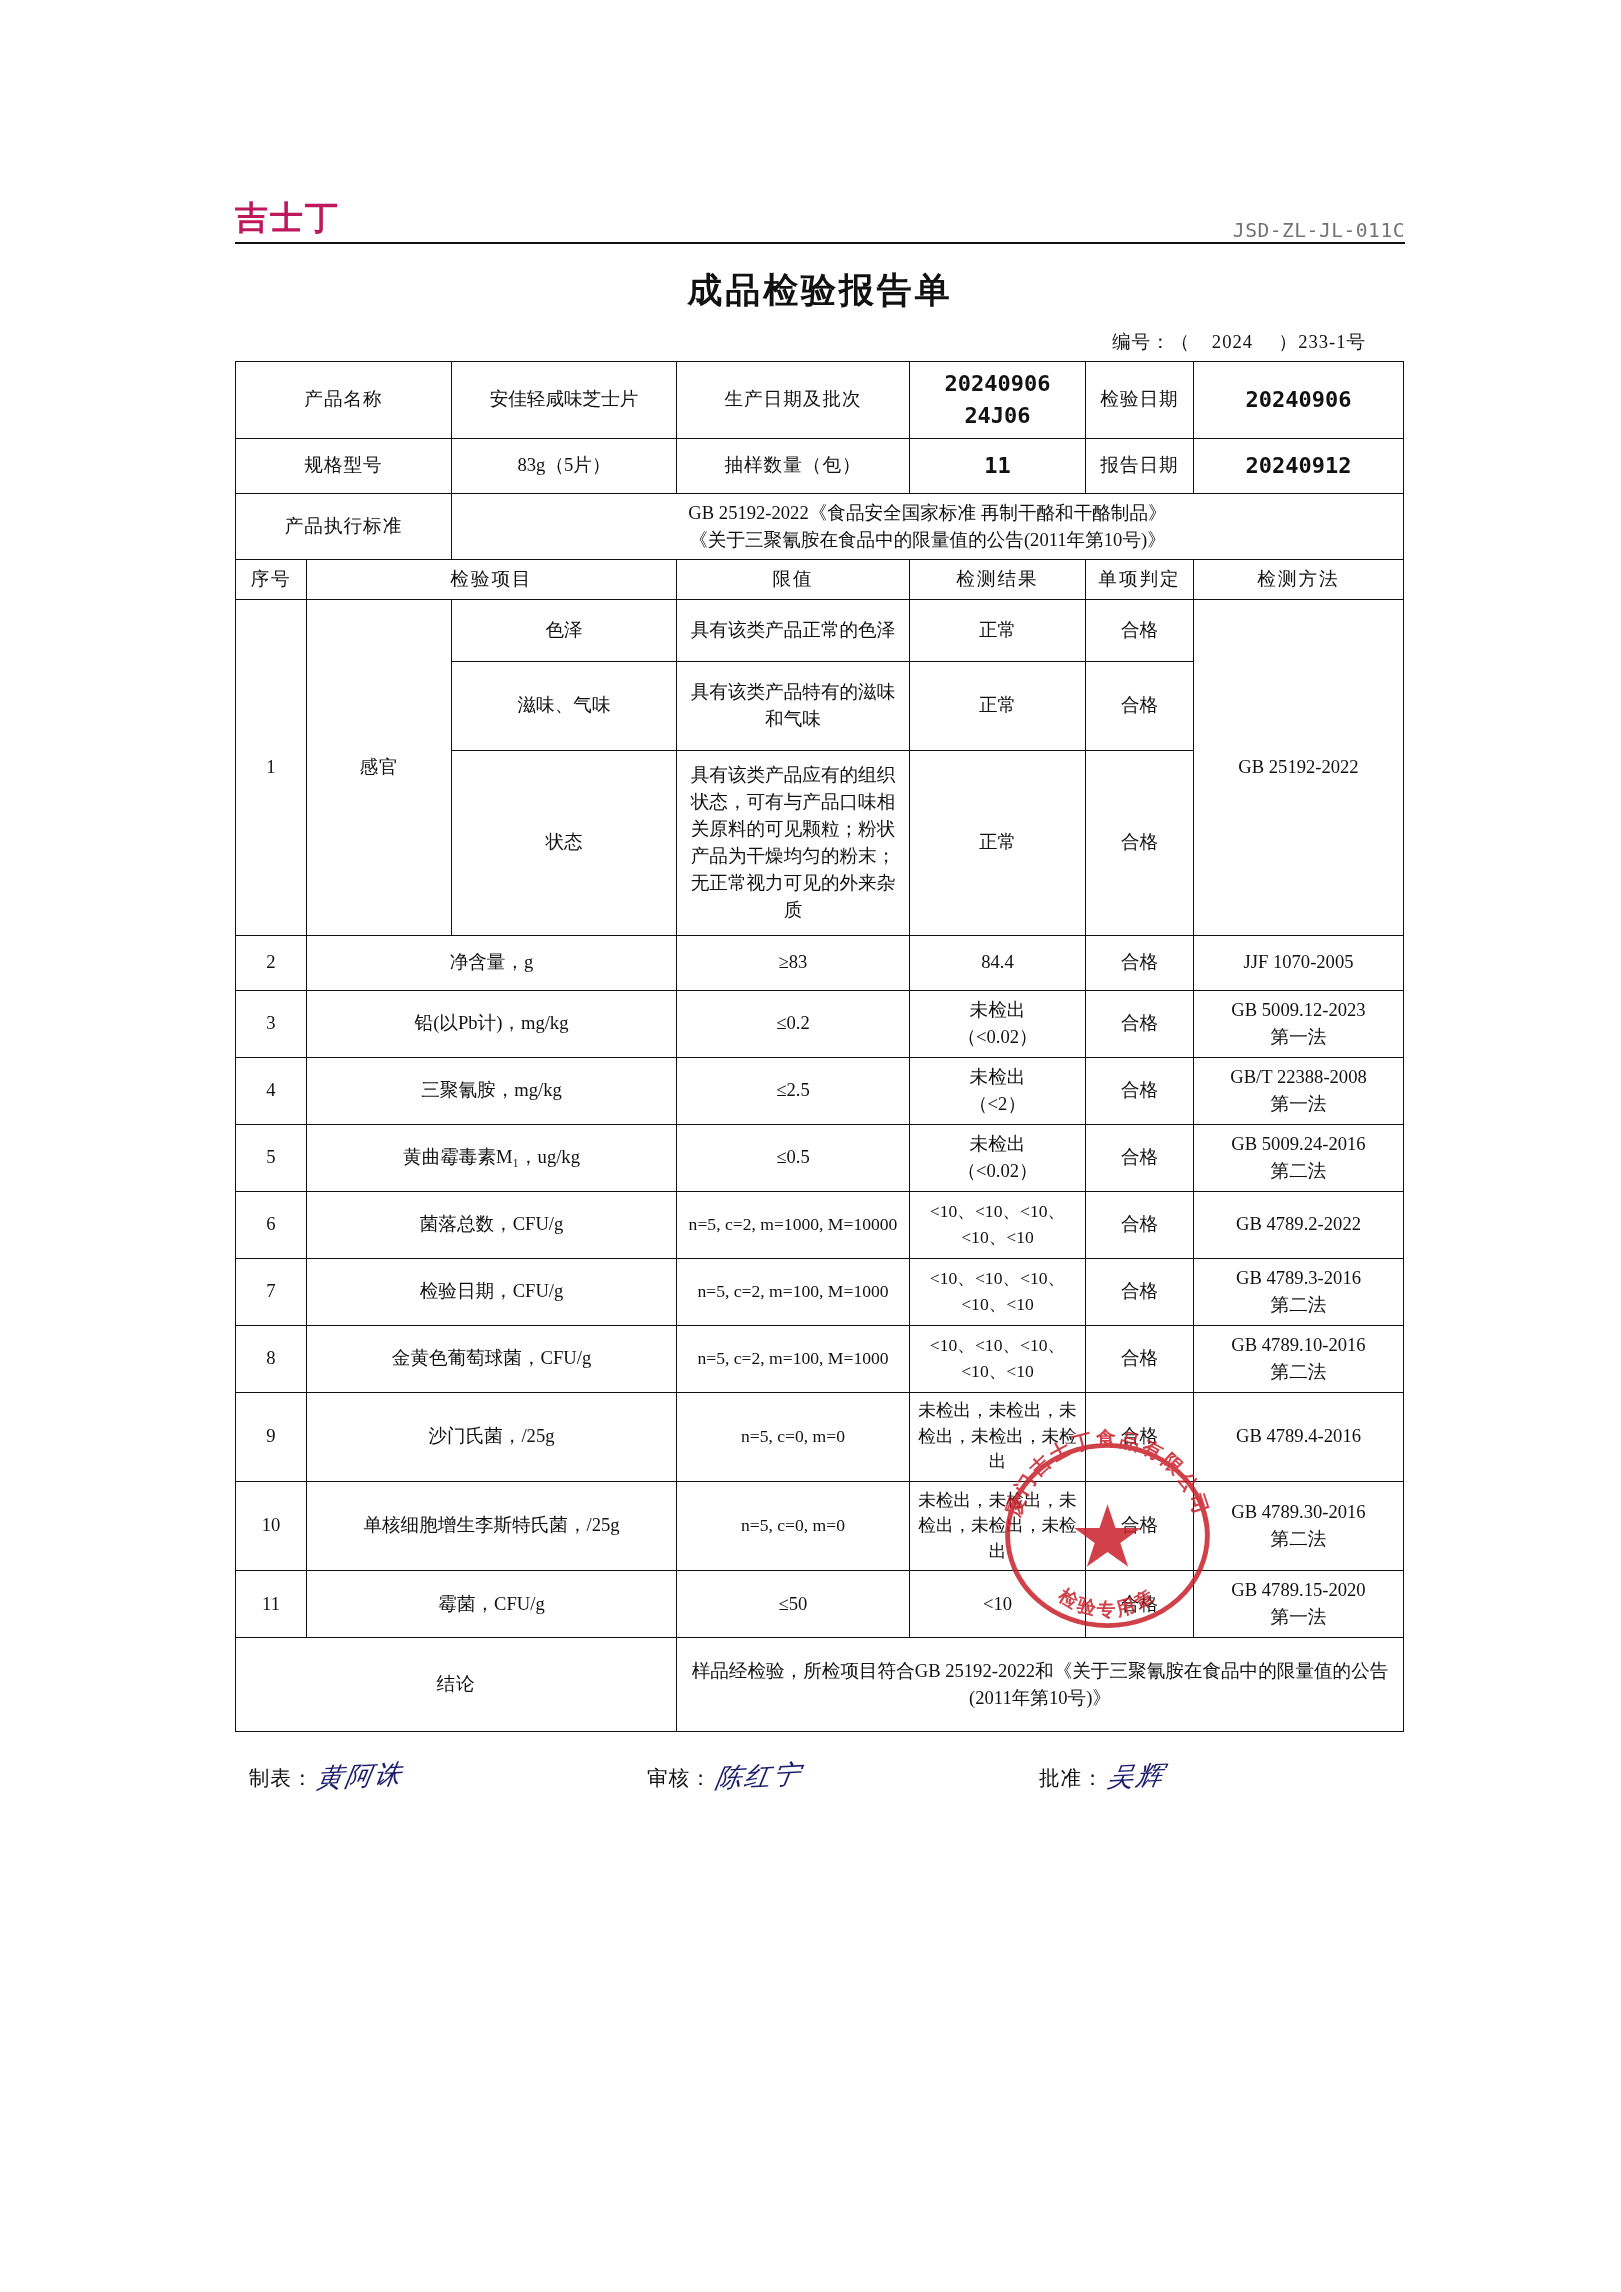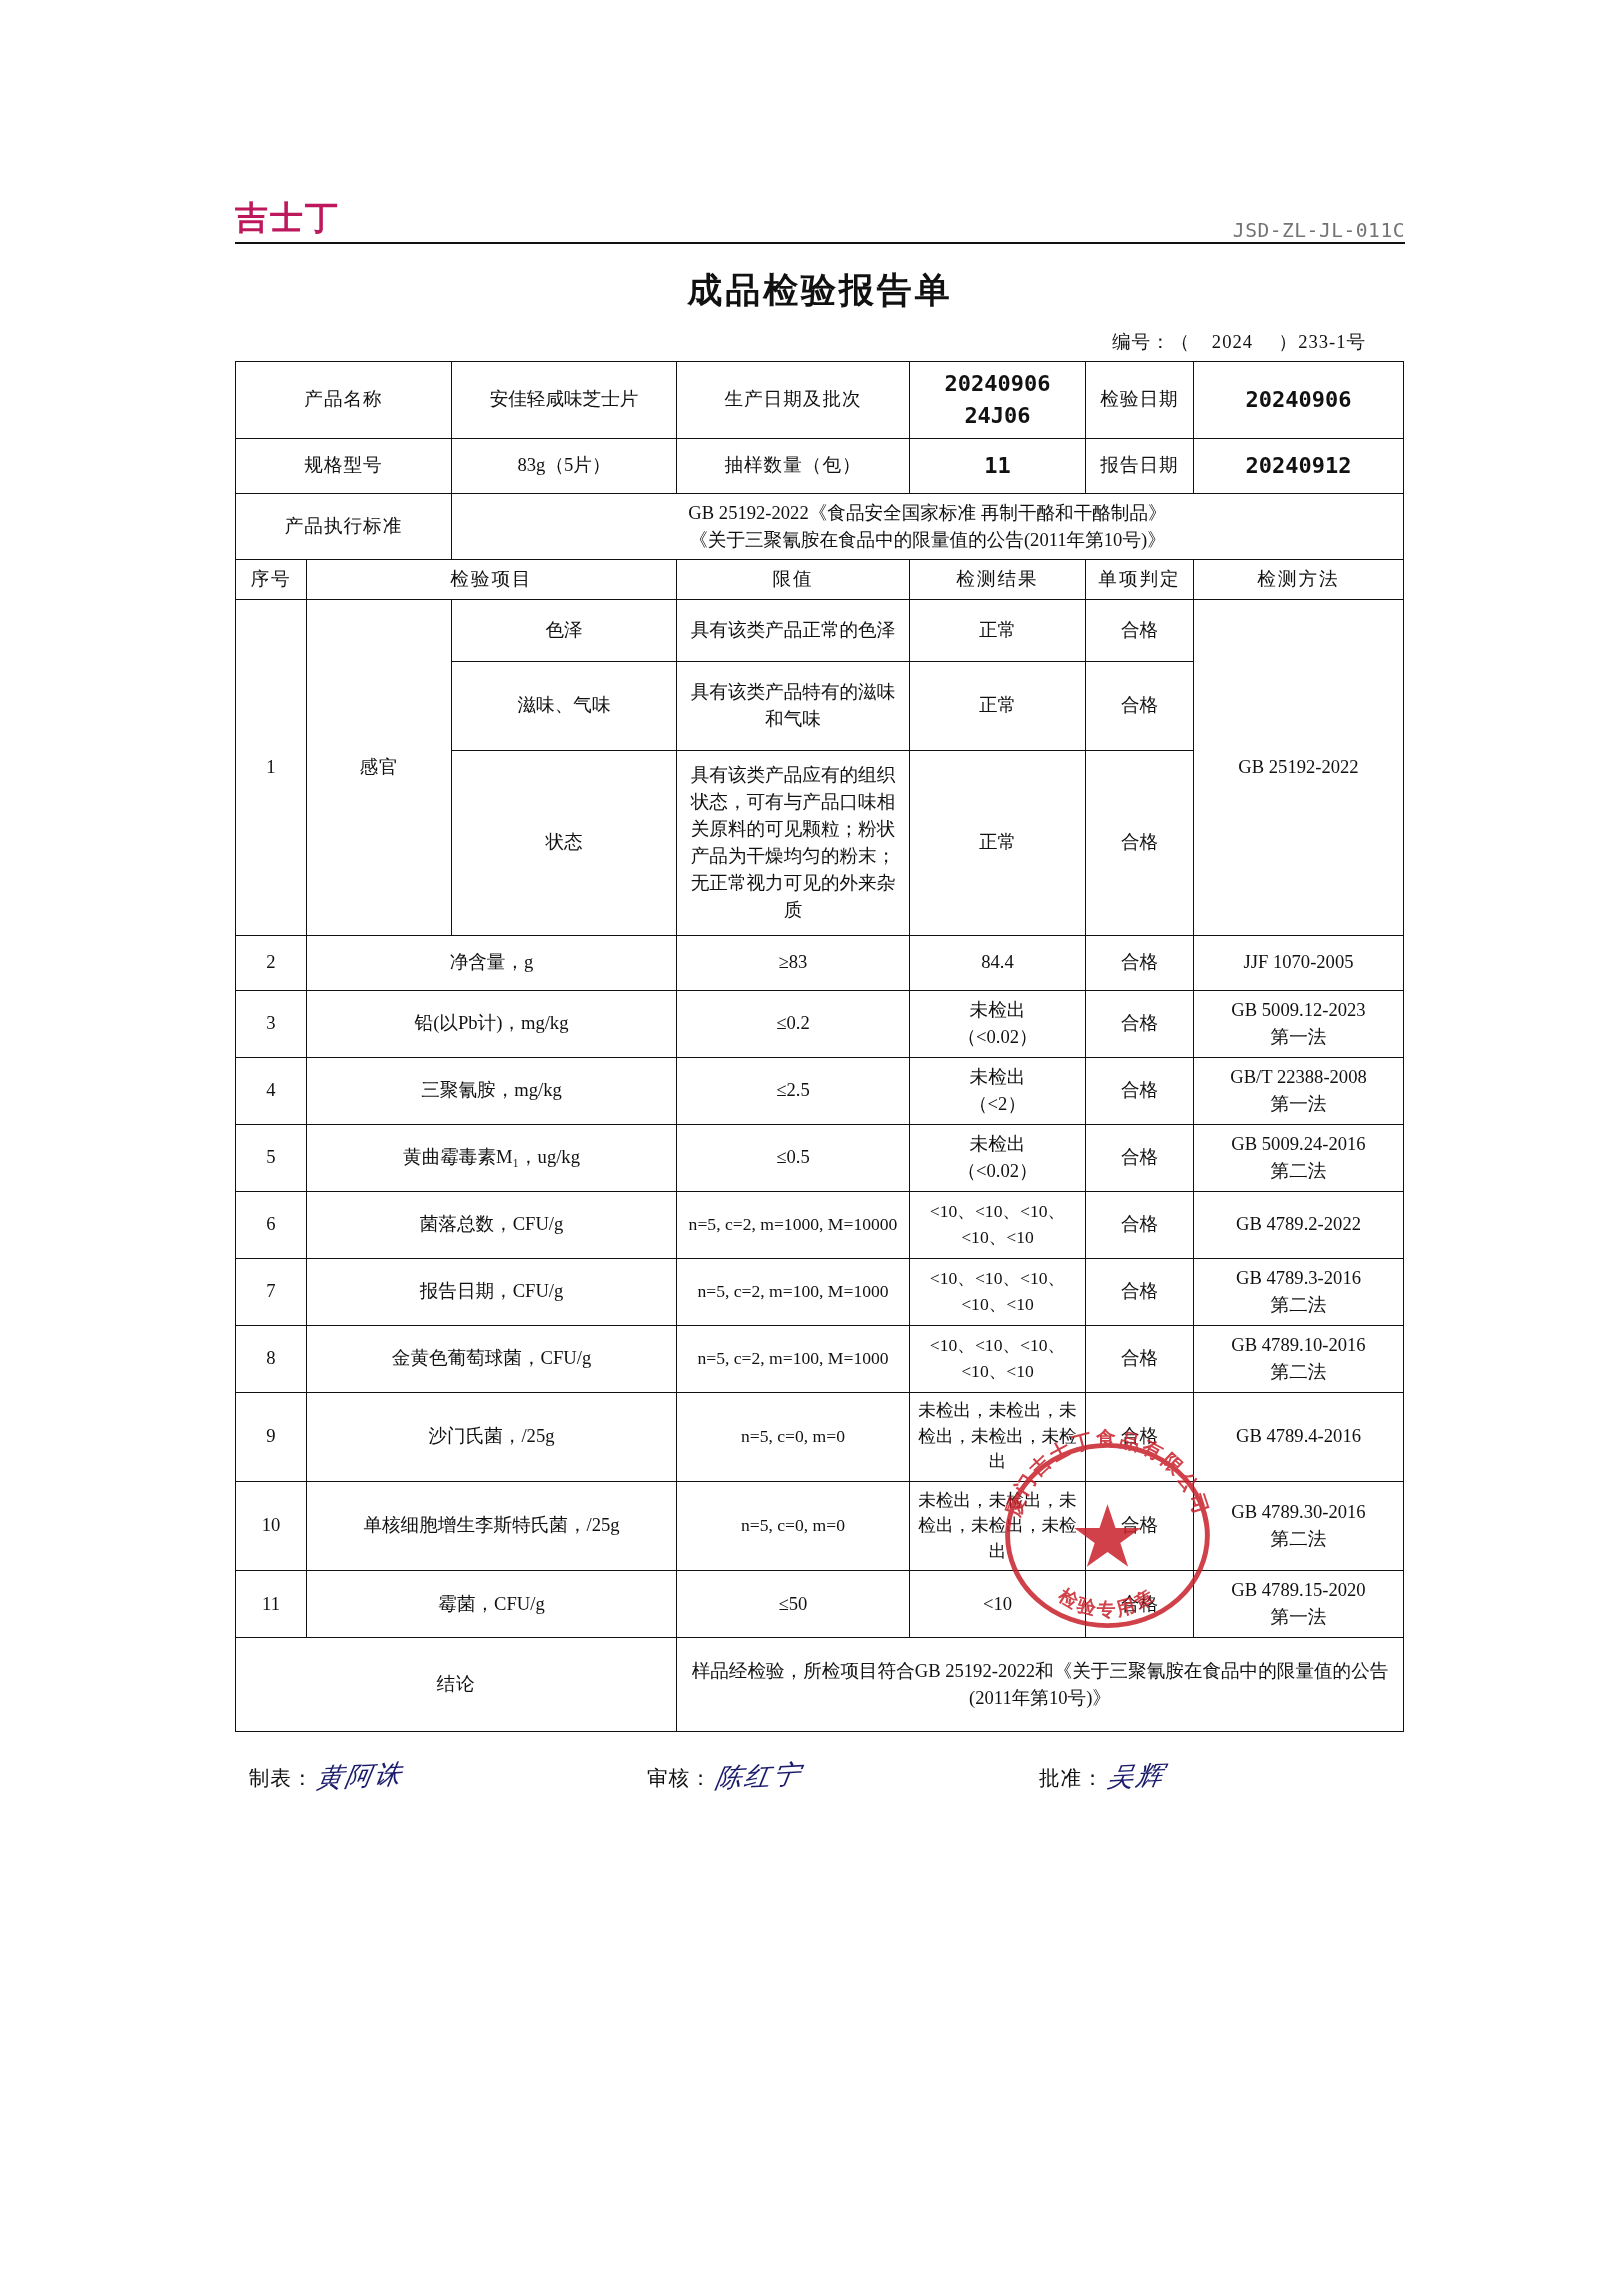--- a/index.html
+++ b/index.html
@@ -277,21 +277,21 @@
       <tr style="height:67px">
         <td>6</td>
         <td colspan="2">菌落总数，CFU/g</td>
         <td class="small">n=5, c=2,  m=1000, M=10000</td>
         <td class="small">&lt;10、&lt;10、&lt;10、&lt;10、&lt;10</td>
         <td>合格</td>
         <td>GB 4789.2-2022</td>
       </tr>
       <tr style="height:67px">
         <td>7</td>
-        <td colspan="2">报告日期，CFU/g</td>
+        <td colspan="2">检验日期，CFU/g</td>
         <td class="small">n=5, c=2,  m=100, M=1000</td>
         <td class="small">&lt;10、&lt;10、&lt;10、&lt;10、&lt;10</td>
         <td>合格</td>
         <td style="white-space:pre-line">GB 4789.3-2016
 第二法</td>
       </tr>
       <tr style="height:67px">
         <td>8</td>
         <td colspan="2">金黄色葡萄球菌，CFU/g</td>
         <td class="small">n=5, c=2,  m=100, M=1000</td>

